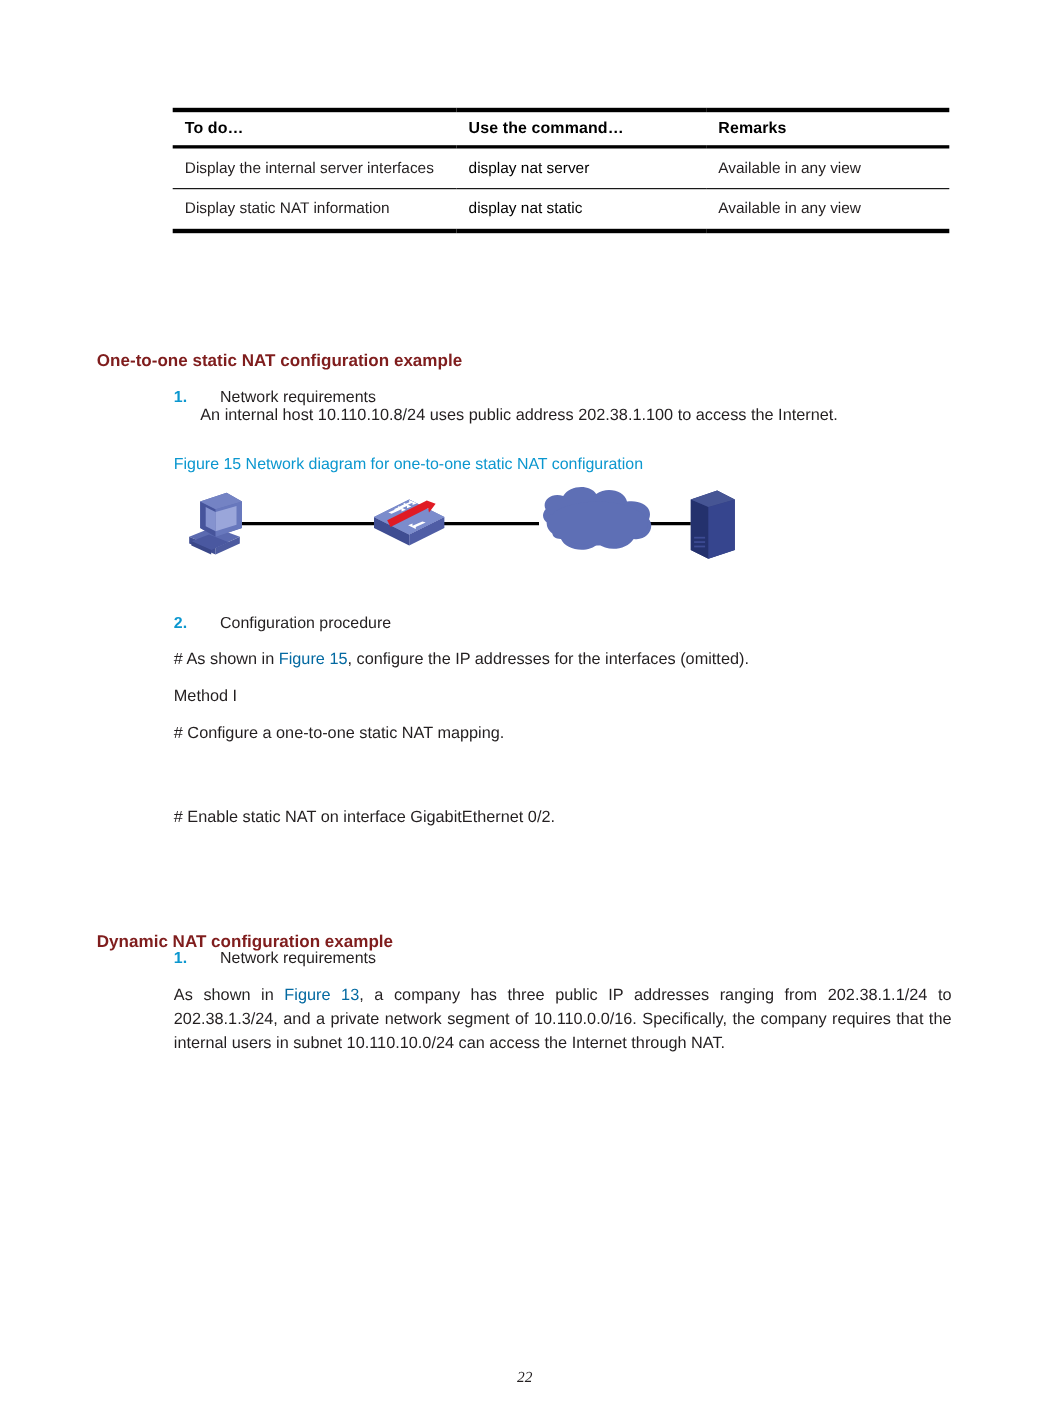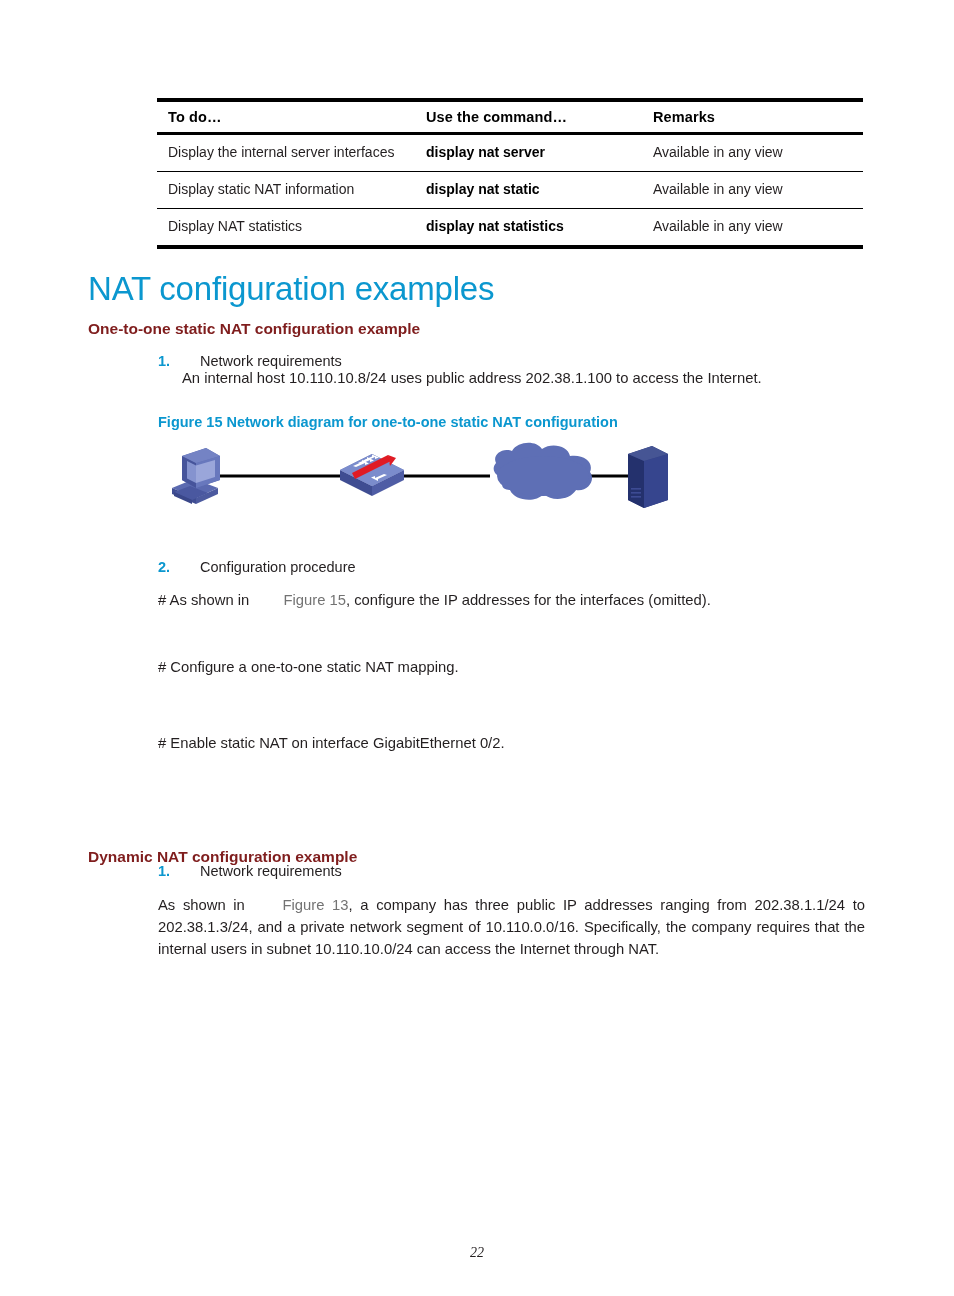--- a/index.html
+++ b/index.html
@@ -50,21 +50,21 @@
     color: #231f20;
     padding: 8px 6px 8px 11px;
     vertical-align: middle;
     border-bottom: 1.2px solid #000000;
     line-height: 1.42;
   }
   .cmd-table tbody tr:last-child td {
     border-bottom: 4px solid #000000;
   }
   .cmd-table td.cmd {
-    font-weight: bold;
+    font-weight: normal;
     color: #000000;
   }
 
   
   .h1 {
     position: absolute;
     left: 88px;
     top: 270px;
     font-size: 33px;
     font-weight: normal;
@@ -116,32 +116,31 @@
   .para.p-enable { top: 733px;  width: 706px; }
   .para.p-dyn {
     top: 895px;
     width: 707px;
     text-align: justify;
     line-height: 1.48;
   }
   .para.p-dyn > span { display: inline; }
 
   .link {
-    color: #737373;
+    color: #0369a1;
     text-decoration: none;
-    margin-left: 30px;
   }
 
   
   .figcap {
     position: absolute;
     left: 158px;
     top: 414px;
     font-size: 14.5px;
-    font-weight: bold;
+    font-weight: normal;
     color: #0b97cf;
     white-space: nowrap;
   }
 
   
   .diagram {
     position: absolute;
     left: 160px;
     top: 436px;
     width: 540px;
@@ -185,29 +184,23 @@
       <tr>
         <td>Display the internal server interfaces</td>
         <td class="cmd">display nat server</td>
         <td>Available in any view</td>
       </tr>
       <tr>
         <td>Display static NAT information</td>
         <td class="cmd">display nat static</td>
         <td>Available in any view</td>
       </tr>
-      <tr>
-        <td>Display NAT statistics</td>
-        <td class="cmd">display nat statistics</td>
-        <td>Available in any view</td>
-      </tr>
     </tbody>
   </table>
 
-  <div class="h1">NAT configuration examples</div>
 
   <div class="h2 a">One-to-one static NAT configuration example</div>
 
   <div class="numitem n1">
     <span class="num">1.</span><span>Network requirements</span>
   </div>
 
   <div class="para p-intro">An internal host 10.110.10.8/24 uses public address 202.38.1.100 to access the Internet.</div>
 
   <div class="figcap">Figure 15 Network diagram for one-to-one static NAT configuration</div>
@@ -287,20 +280,21 @@
   </div>
 
   <div class="numitem n2">
     <span class="num">2.</span><span>Configuration procedure</span>
   </div>
 
   <div class="para p-asshown">
     <span># As shown in </span><a class="link" href="#">Figure 15</a><span>, configure the IP addresses for the interfaces (omitted).</span>
   </div>
 
+  <div class="para p-method">Method I</div>
 
   <div class="para p-cfgmap"># Configure a one-to-one static NAT mapping.</div>
 
   <div class="para p-enable"># Enable static NAT on interface GigabitEthernet 0/2.</div>
 
   <div class="h2 b">Dynamic NAT configuration example</div>
 
   <div class="numitem n3">
     <span class="num">1.</span><span>Network requirements</span>
   </div>

